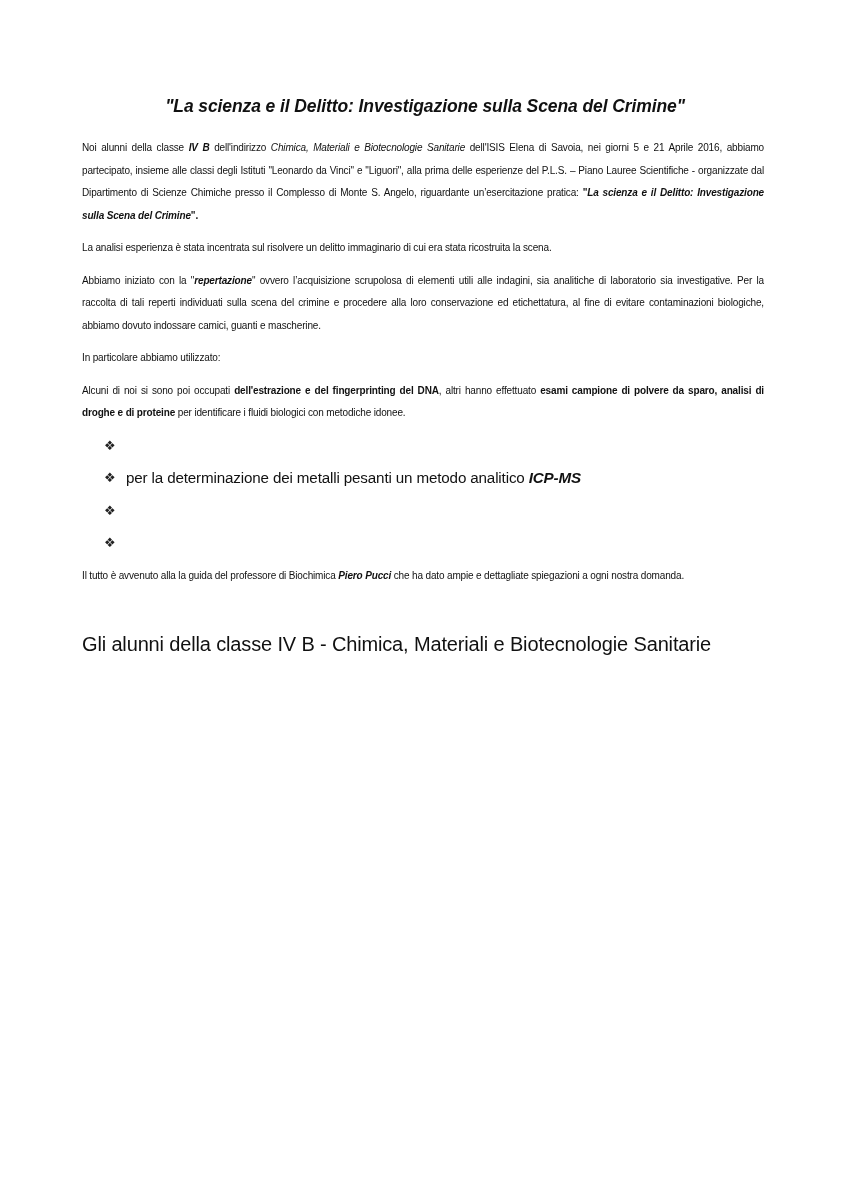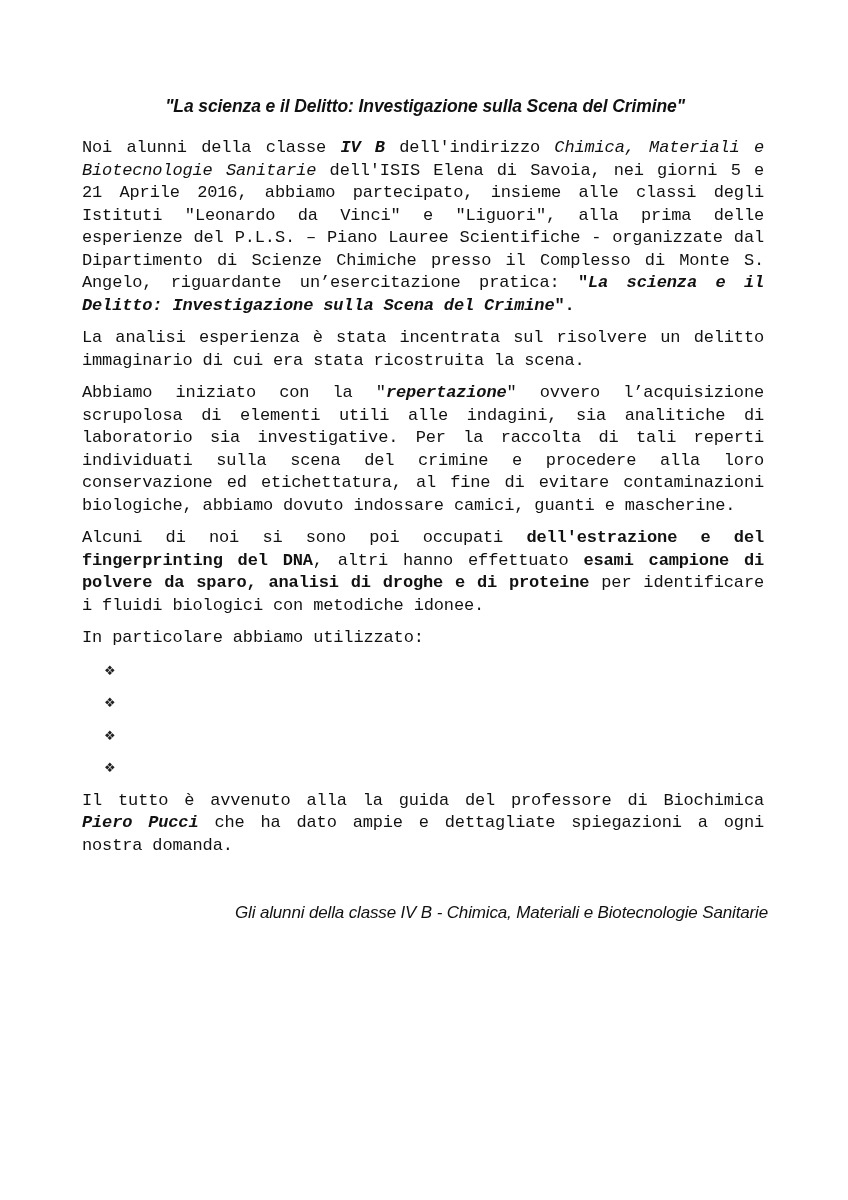--- a/index.html
+++ b/index.html
@@ -1,50 +1,51 @@
 <!DOCTYPE html>
 <html><head>
 <meta charset="utf-8">
 <style>
   html, body { margin: 0; padding: 0; background: #ffffff; }
   body { width: 848px; height: 1200px; position: relative; overflow: hidden;
          font-family: "Liberation Sans", sans-serif; color: #111; }
   .page { position: absolute; left: 82px; top: 96px; width: 686px; }
   .title { text-align: center; font-style: italic; font-weight: bold; font-size: 17.5px;
            margin: 0 0 20px 0; letter-spacing: -0.1px; }
-  p { margin: 0 4px 10px 0; font-size: 17px; line-height: 22.5px; text-align: justify; letter-spacing: -0.15px; font-family: Liberation Mono, monospace; }
+  p { margin: 0 4px 10px 0; font-size: 10px; line-height: 22.5px; text-align: justify; letter-spacing: -0.15px; }
   ul.bullets { list-style: none; margin: 0 0 4px 0; padding: 0 0 0 22px; }
   ul.bullets li { font-size: 15.2px; line-height: 22.5px; margin-bottom: 10px; display: flex; letter-spacing: -0.15px; }
   .diamond { display: inline-block; width: 22px; font-size: 13px; color: #222; }
-  .sign { text-align: right; font-style: italic; font-size: 17px; margin-top: 46px; letter-spacing: -0.15px; }
+  .sign { font-size: 20px; margin-top: 46px; letter-spacing: -0.15px; }
   b { font-weight: bold; }
   .bi { font-weight: bold; font-style: italic; }
 </style>
 </head>
 <body>
 
 <div class="page">
   <div class="title">"La scienza e il Delitto: Investigazione sulla Scena del Crimine"</div>
 
   <p><span>Noi alunni della classe </span><span class="bi">IV B</span><span> dell'indirizzo </span><i>Chimica, Materiali e Biotecnologie Sanitarie</i><span> dell'ISIS Elena di Savoia, nei giorni 5 e 21 Aprile 2016, abbiamo partecipato, insieme alle classi degli Istituti "Leonardo da Vinci" e "Liguori", alla prima delle esperienze del P.L.S. – Piano Lauree Scientifiche - organizzate dal Dipartimento di Scienze Chimiche presso il Complesso di Monte S. Angelo, riguardante un’esercitazione pratica: </span><b>"</b><span class="bi">La scienza e il Delitto: Investigazione sulla Scena del Crimine</span><b>".</b></p>
 
   <p>La analisi esperienza è stata incentrata sul risolvere un delitto immaginario di cui era stata ricostruita la scena.</p>
 
   <p><span>Abbiamo iniziato con la "</span><span class="bi">repertazione</span><span>" ovvero l’acquisizione scrupolosa di elementi utili alle indagini, sia analitiche di laboratorio sia investigative. Per la raccolta di tali reperti individuati sulla scena del crimine e procedere alla loro conservazione ed etichettatura, al fine di evitare contaminazioni biologiche, abbiamo dovuto indossare camici, guanti e mascherine.</span></p>
 
+  <p>In particolare abbiamo utilizzato:</p>
+
   <p><span>Alcuni di noi si sono poi occupati </span><b>dell'estrazione e del fingerprinting del DNA</b><span>, altri hanno effettuato </span><b>esami campione di polvere da sparo, analisi di droghe e di proteine</b><span> per identificare i fluidi biologici con metodiche idonee.</span></p>
-
-  <p>In particolare abbiamo utilizzato:</p>
 
   <ul class="bullets">
     <li>
         <span class="diamond">❖</span>
       </li>
     <li>
         <span class="diamond">❖</span>
+        <span><span>per la determinazione dei metalli pesanti un metodo analitico </span><span class="bi">ICP-MS</span></span>
       </li>
     <li>
         <span class="diamond">❖</span>
       </li>
     <li>
         <span class="diamond">❖</span>
       </li>
   </ul>
 
   <p><span>Il tutto è avvenuto alla la guida del professore di Biochimica </span><span class="bi">Piero Pucci</span><span> che ha dato ampie e dettagliate spiegazioni a ogni nostra domanda.</span></p>

